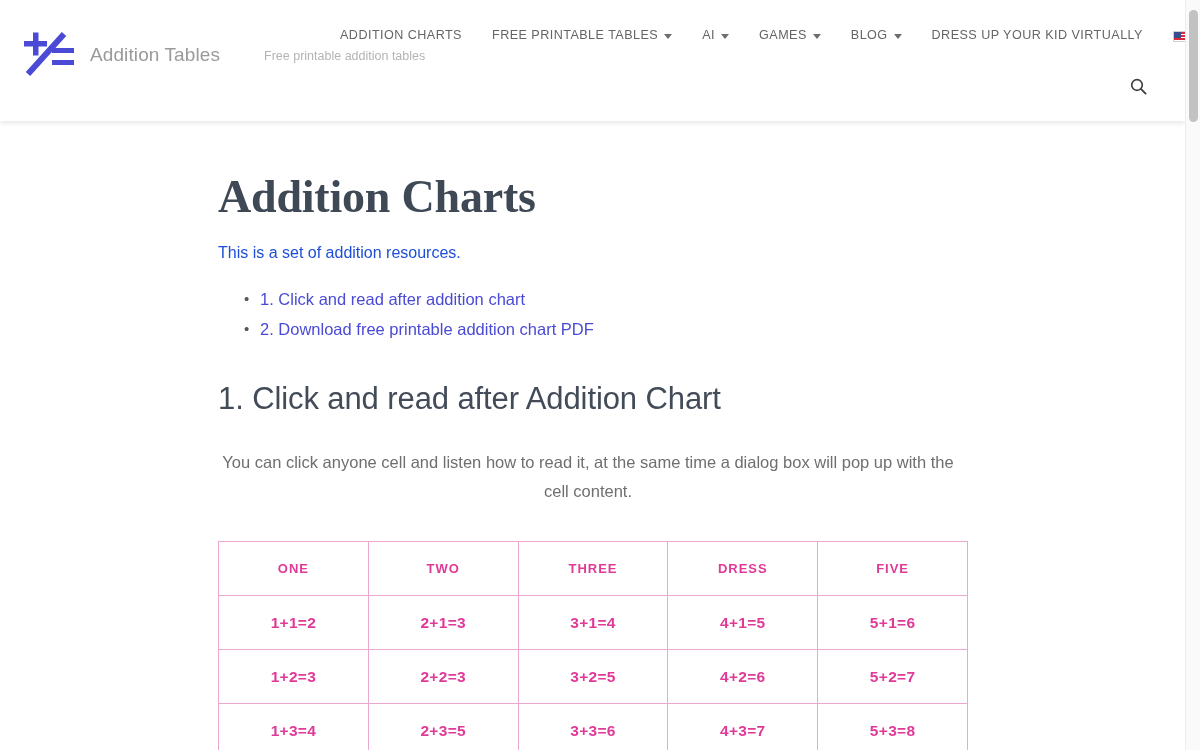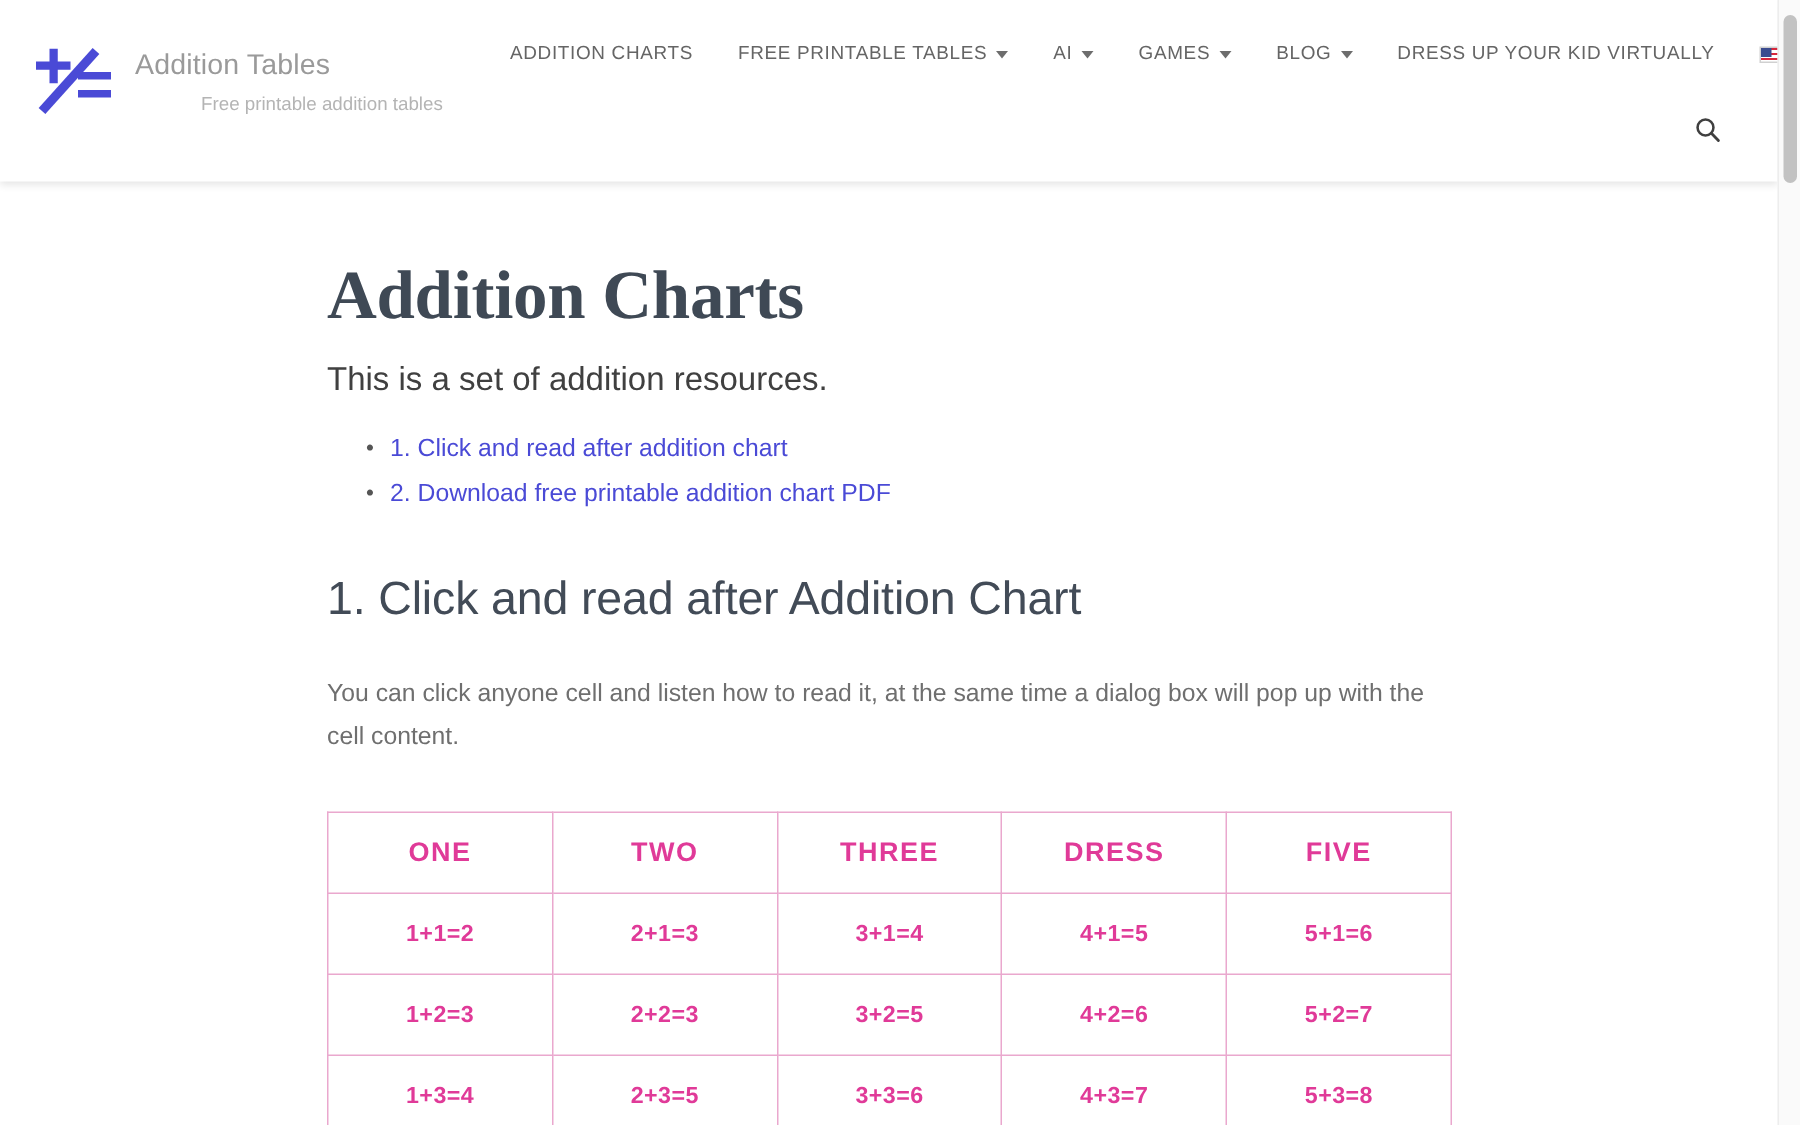--- a/index.html
+++ b/index.html
@@ -34,21 +34,21 @@
     position: absolute;
     left: 22px; top: 30px;
     display: flex;
     align-items: center;
     gap: 12px;
   }
   #brand-logo {
     width: 56px; height: 50px;
     flex: 0 0 auto;
   }
-  #brand-text { display: flex; flex-direction: column; justify-content: center; }
+  #brand-text { display: flex; justify-content: center; }
   #brand-title {
     font-size: 19px;
     color: #9a9a9a;
     line-height: 24px;
     letter-spacing: .1px;
   }
   #brand-tagline {
     font-size: 12.5px;
     color: #b4b4b4;
     line-height: 18px;
@@ -136,23 +136,23 @@
     font-size: 46px;
     line-height: 52px;
     color: #3f4955;
     letter-spacing: -0.2px;
   }
 
   #intro-paragraph {
     position: absolute;
     left: 218px; top: 119px;
     margin: 0;
-    font-size: 22px;
+    font-size: 16px;
     line-height: 26px;
-    color: #404040;
+    color: #1d4ed8;
   }
 
   #resource-list {
     position: absolute;
     left: 238px; top: 163px;
     margin: 0;
     padding: 0 0 0 22px;
     list-style: none;
   }
   #resource-list li {
@@ -186,20 +186,21 @@
   }
 
   #section-paragraph {
     position: absolute;
     left: 218px; top: 327px;
     width: 740px;
     margin: 0;
     font-size: 16.5px;
     line-height: 29px;
     color: #6f6f6f;
+    text-align: center;
   }
 
   
   #addition-table {
     position: absolute;
     left: 218px; top: 420px;
     width: 750px;
     border-collapse: collapse;
     table-layout: fixed;
   }
@@ -211,21 +212,21 @@
     font-family: "Liberation Sans Narrow", "Liberation Sans", sans-serif;
     font-weight: bold;
     font-size: 15.5px;
     color: #e03a98;
     letter-spacing: .3px;
     padding: 0;
     cursor: pointer;
     background: #ffffff;
   }
   #addition-table th {
-    font-size: 18px;
+    font-size: 13px;
     letter-spacing: 1px;
   }
 
   
   #scrollbar-track {
     position: absolute;
     right: 0; top: 0;
     width: 15px; height: 750px;
     background: #fafafa;
     border-left: 1px solid #ededed;

